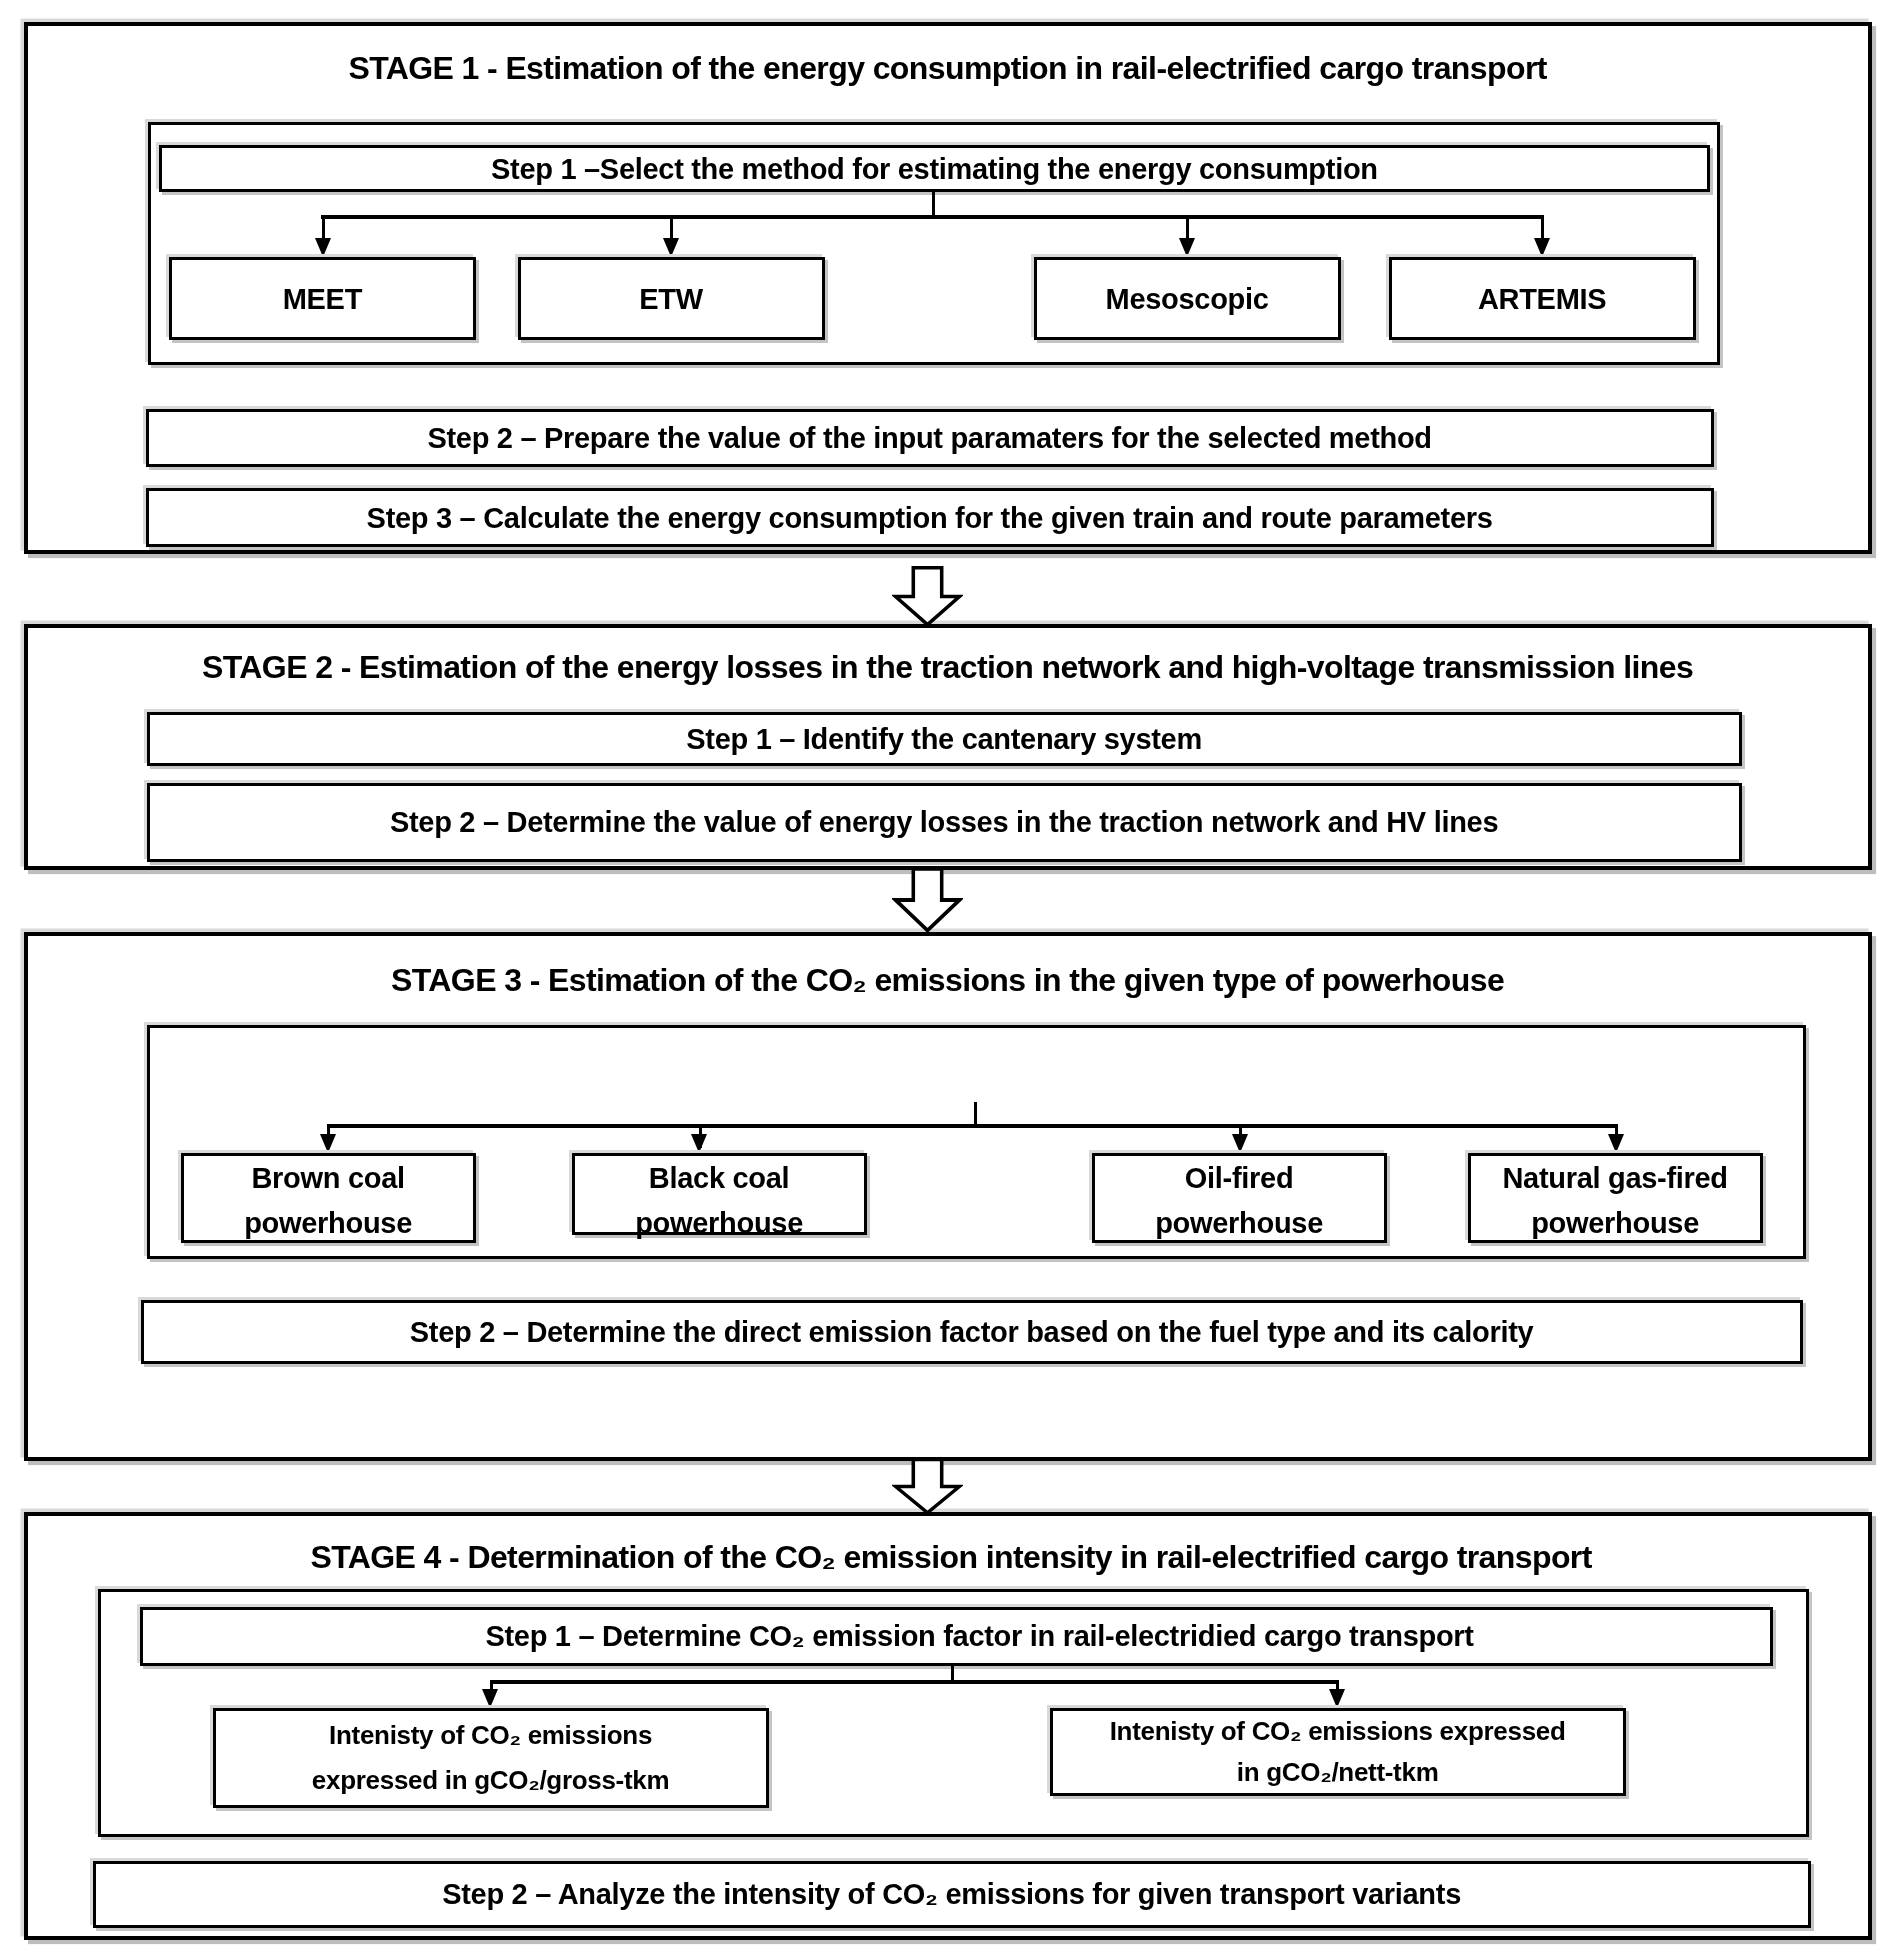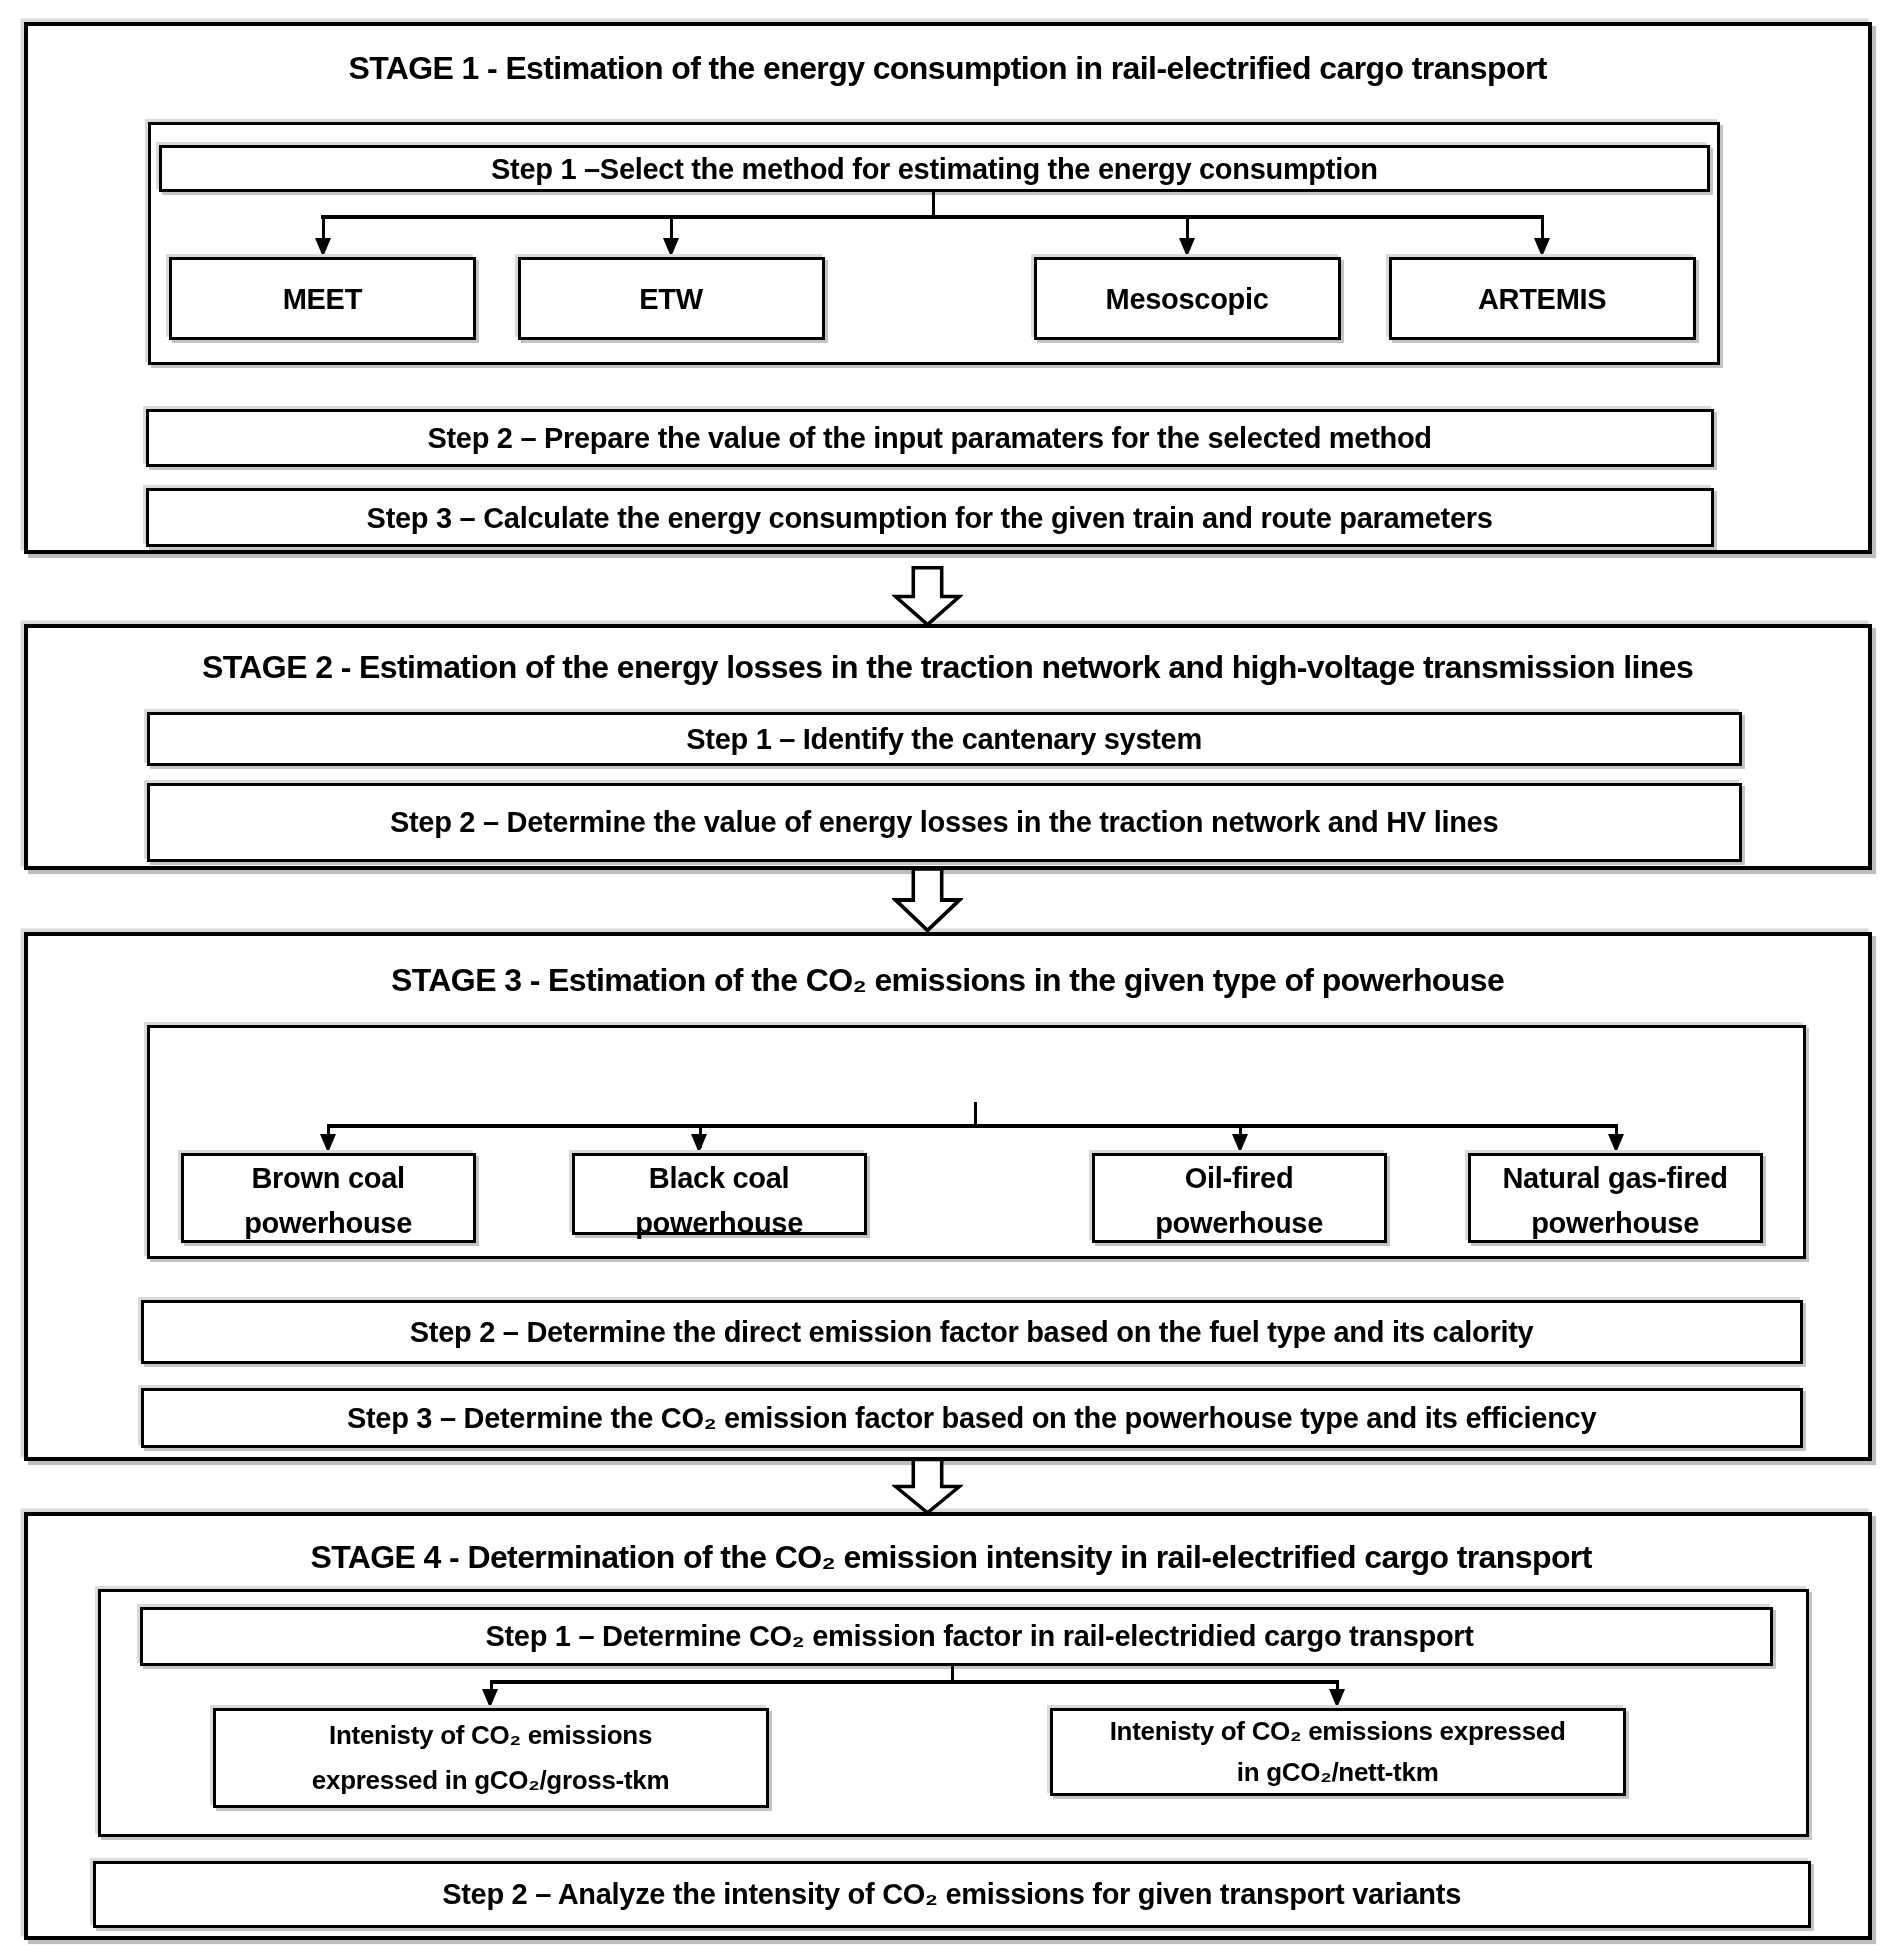--- a/index.html
+++ b/index.html
@@ -110,21 +110,20 @@
       <div>Oil-fired</div>
       <div>powerhouse</div>
     </div>
     <div class="box two-line" style="left:1318px;top:125px;width:295px;height:90px;">
       <div>Natural gas-fired</div>
       <div>powerhouse</div>
     </div>
   </div>
 
   <div class="box" style="left:113px;top:364px;width:1662px;height:64px;">Step 2 – Determine the direct emission factor based on the fuel type and its calority</div>
-  <div class="box" style="left:113px;top:452px;width:1662px;height:60px;">Step 3 – Determine the CO₂ emission factor based on the powerhouse type and its efficiency</div>
 </div>
 
 <div class="flow-arrow" style="left:892px;top:1458px;width:71px;height:57px;">
   <svg width="71" height="57" viewBox="0 0 120 104" preserveAspectRatio="none">
     <polygon points="36,3 84,3 84,52 114,52 60,100 6,52 36,52" fill="#ffffff" stroke="#000000" stroke-width="6" stroke-linejoin="miter"></polygon>
   </svg>
 </div>
 
 <div class="stage" style="top:1512px;height:428px;">
   <div class="stage-title" style="top:23.6px;padding-left:7px;">STAGE 4 - Determination of the CO₂ emission intensity in rail-electrified cargo transport</div>

